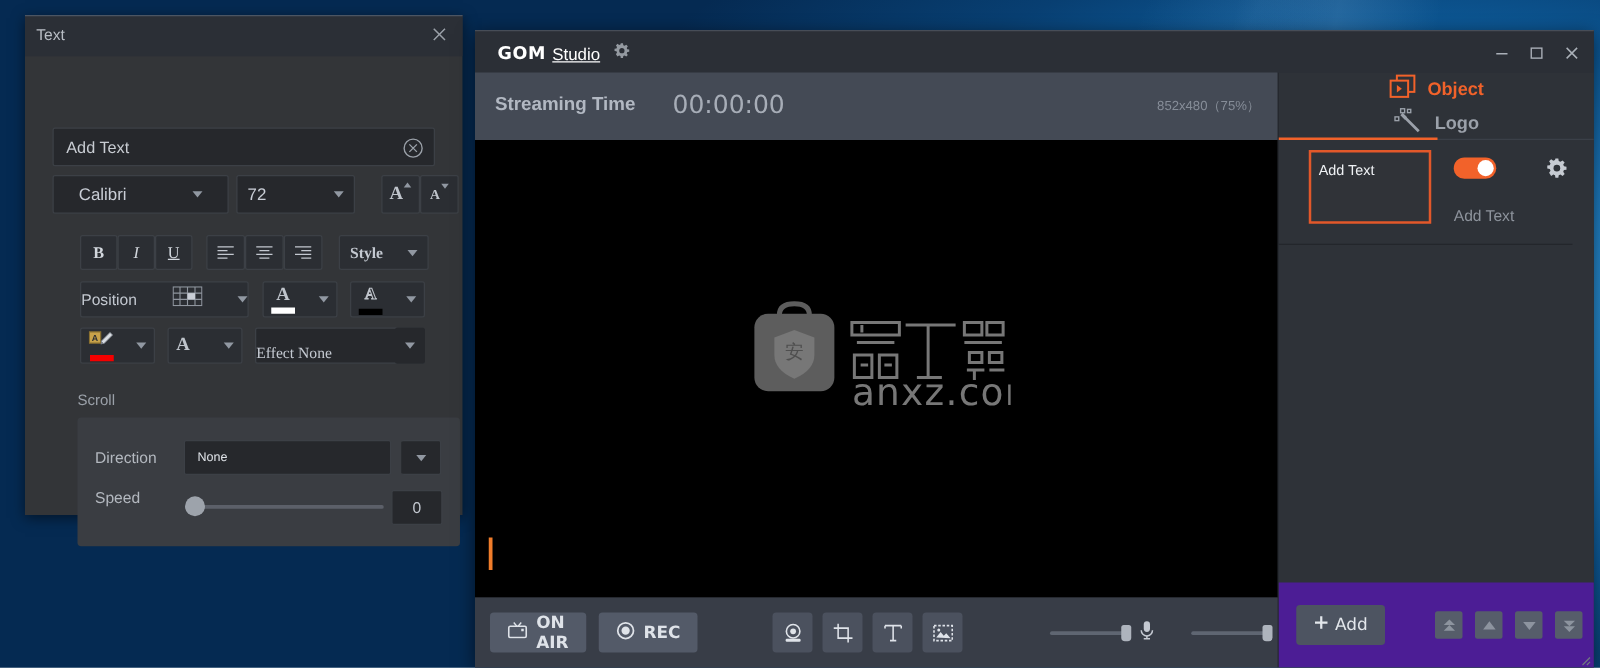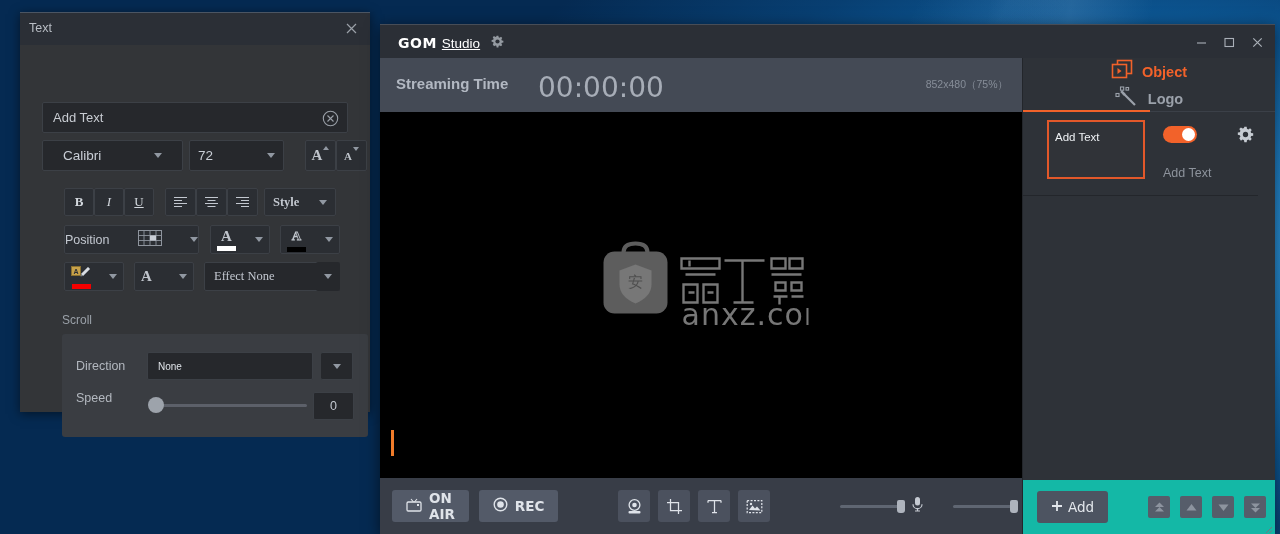--- a/index.html
+++ b/index.html
@@ -70,39 +70,39 @@
   .mini-up { width:0;height:0;border-left:3px solid transparent;border-right:3px solid transparent;border-bottom:4px solid #9198a2; margin-left:1px; align-self:flex-start; margin-top:5px;}
   .mini-dn { width:0;height:0;border-left:3px solid transparent;border-right:3px solid transparent;border-top:4px solid #9198a2; margin-left:1px; align-self:flex-start; margin-top:6px;}
 
   
   #bold-btn   { position: absolute; left: 44px;  top: 143px; width: 30px; height: 28px; }
   #italic-btn { position: absolute; left: 74px;  top: 143px; width: 30px; height: 28px; }
   #underline-btn { position: absolute; left: 104px; top: 143px; width: 30px; height: 28px; }
   #align-left-btn   { position: absolute; left: 145px; top: 143px; width: 31px; height: 28px; }
   #align-center-btn { position: absolute; left: 176px; top: 143px; width: 31px; height: 28px; }
   #align-right-btn  { position: absolute; left: 207px; top: 143px; width: 31px; height: 28px; }
-  #style-btn { position: absolute; left: 244px; top: 143px; width: 72px; height: 28px; justify-content: space-between; padding: 0 8px; }
+  #style-btn { position: absolute; left: 251px; top: 143px; width: 72px; height: 28px; justify-content: space-between; padding: 0 8px; }
   #style-btn .lbl { font-size: 12.5px; font-weight: 700; color: #c3c8d0; font-family: "Liberation Serif", serif;}
 
   .bold-g { font-weight: 700; font-size: 13px; color: #d2d7dd; font-family: "Liberation Serif", serif;}
   .ital-g { font-style: italic; font-size: 13px; color: #d2d7dd; font-family: "Liberation Serif", serif;}
   .und-g  { text-decoration: underline; font-size: 13px; color: #d2d7dd; font-family: "Liberation Serif", serif;}
 
   
   #position-btn { position: absolute; left: 44px; top: 180px; width: 135px; height: 29px; padding: 0 0; justify-content: space-between;}
   #position-btn .lbl { font-size: 12.5px; color: #c3c8d0; }
   #textcolor-btn { position: absolute; left: 190px; top: 180px; width: 60px; height: 29px; padding: 0 6px; justify-content: space-between;}
   #outlinecolor-btn { position: absolute; left: 260px; top: 180px; width: 60px; height: 29px; padding: 0 6px; justify-content: space-between;}
   .colorglyph { display:flex; flex-direction: column; align-items: center; }
   .colorglyph .swatch { width: 19px; height: 5px; margin-top: 1px; }
 
   
   #highlight-btn { position: absolute; left: 44px; top: 217px; width: 60px; height: 29px; padding: 0 6px; justify-content: space-between;}
   #shadow-btn { position: absolute; left: 114px; top: 217px; width: 60px; height: 29px; padding: 0 6px; justify-content: space-between;}
-  #effect-ctl { position: absolute; left: 184px; top: 217px; width: 136px; height: 29px; padding: 0 9px; font-size: 12.5px; color: #c3c8d0; font-family: "Liberation Serif", serif;}
+  #effect-ctl { position: absolute; left: 184px; top: 217px; width: 136px; height: 29px; padding: 0 0; font-size: 12.5px; color: #c3c8d0; font-family: "Liberation Serif", serif; align-items: flex-end;}
   #effect-drop { position: absolute; left: 296px; top: 217px; width: 24px; height: 29px; border-left: 1px solid #3c4046; }
 
   #scroll-label { position: absolute; left: 42px; top: 268px; font-size: 12px; color: #9aa0a8; }
   #scroll-group {
     position: absolute; left: 42px; top: 289px; width: 306px; height: 103px;
     background: #3a3d42; border-radius: 3px;
   }
   #direction-label { position: absolute; left: 14px; top: 25px; font-size: 12.5px; color: #b3b8bf; }
   #direction-ctl { position: absolute; left: 85px; top: 18px; width: 166px; height: 28px; padding: 0 10px; font-size: 10px; color: #dfe3e8; }
   #direction-drop { position: absolute; left: 259px; top: 18px; width: 32px; height: 28px; }
@@ -122,21 +122,21 @@
   .gom-word { font-size: 14px; font-weight: 700; color: #ffffff; letter-spacing: .5px; font-family: "DejaVu Sans", sans-serif;}
   .studio-word { font-size: 13.5px; color: #ffffff; text-decoration: underline; }
   #gom-settings-icon { margin-left: 6px; }
   #win-controls { position: absolute; right: 4px; top: 0; height: 34px; display: flex; align-items: center; }
   .win-btn { width: 28px; height: 34px; display:flex; align-items:center; justify-content:center; color: #aab0b8; font-size: 13px; cursor: pointer;}
 
   #gom-body { flex: 1; display: flex; }
   #stage-col { width: 642px; display: flex; flex-direction: column; background: #2b2f36;}
   #stream-bar { height: 54px; background: #444a55; position: relative; }
   #stream-label { position: absolute; left: 16px; top: 17px; font-size: 15px; font-weight: 700; color: #b2b8c2; }
-  #stream-time { position: absolute; left: 158px; top: 13px; font-size: 28px; color: #a7adb7; font-family: "DejaVu Sans", sans-serif;}
+  #stream-time { position: absolute; left: 158px; top: 13px; font-size: 20px; color: #a7adb7; font-family: "DejaVu Sans", sans-serif;}
   #stream-res { position: absolute; right: 14px; top: 20px; font-size: 10.5px; color: #868d98; }
   #video-area { flex: 1; background: #000; position: relative; overflow: hidden;}
   #text-caret { position: absolute; left: 11px; bottom: 22px; width: 3px; height: 26px; background: #f07c2a; }
   #watermark { position: absolute; left: 50%; top: 47%; transform: translate(-50%,-50%); opacity: .85;}
 
   #bottom-bar { height: 56px; background: #383d47; display: flex; align-items: center; padding: 0 12px; position: relative;}
   .pill {
     height: 32px; border-radius: 3px; background: #535a68; color: #dfe3e9;
     display: flex; align-items: center; gap: 7px; padding: 0 14px; font-size: 13.5px; font-weight: 700; cursor: pointer;
     font-family: "DejaVu Sans", sans-serif;
@@ -162,21 +162,21 @@
   #object-thumb .lbl { font-size: 11.5px; color: #eef1f4; }
   #object-toggle {
     position: absolute; left: 140px; top: 14px; width: 34px; height: 17px;
     background: #f2622a; border-radius: 9px;
   }
   #object-toggle .knob { position: absolute; right: 2px; top: 2px; width: 13px; height: 13px; background: #fff; border-radius: 50%;}
   #object-name { position: absolute; left: 140px; top: 54px; font-size: 12.5px; color: #8d939c; }
   #object-gear { position: absolute; left: 214px; top: 14px; cursor: pointer; }
   #object-divider { position: absolute; left: 0; bottom: 0; width: 235px; height: 1px; background: #23262b;}
   #right-list { flex: 1; background: #2e3238; }
-  #right-bottom { height: 54px; background: #14b8a6; display:flex; align-items:center; padding: 0 14px; position: relative;}
+  #right-bottom { height: 68px; background: #4c1d95; display:flex; align-items:center; padding: 0 14px; position: relative;}
   #add-button { height: 32px; border-radius: 3px; background: #4d5461; color: #e3e7ec; display:flex; align-items:center; gap:5px; padding: 0 14px; font-size: 13.5px; cursor:pointer; font-family:"DejaVu Sans", sans-serif;}
   .ord-btn { width: 22px; height: 22px; background: #565d6a; border-radius: 2px; display:flex; align-items:center; justify-content:center; cursor:pointer;}
   #resize-grip { position: absolute; right: 2px; bottom: 2px; width: 12px; height: 12px; }
 </style>
 </head>
 <body>
 
 <div class="wp-streak" style="left:0;top:0;width:1280px;height:534px;background:
        linear-gradient(115deg, rgba(255,255,255,0) 60%, rgba(140,200,245,.10) 66%, rgba(255,255,255,0) 70%),
        linear-gradient(100deg, rgba(255,255,255,0) 72%, rgba(170,215,250,.16) 78%, rgba(255,255,255,0) 84%);"></div>

